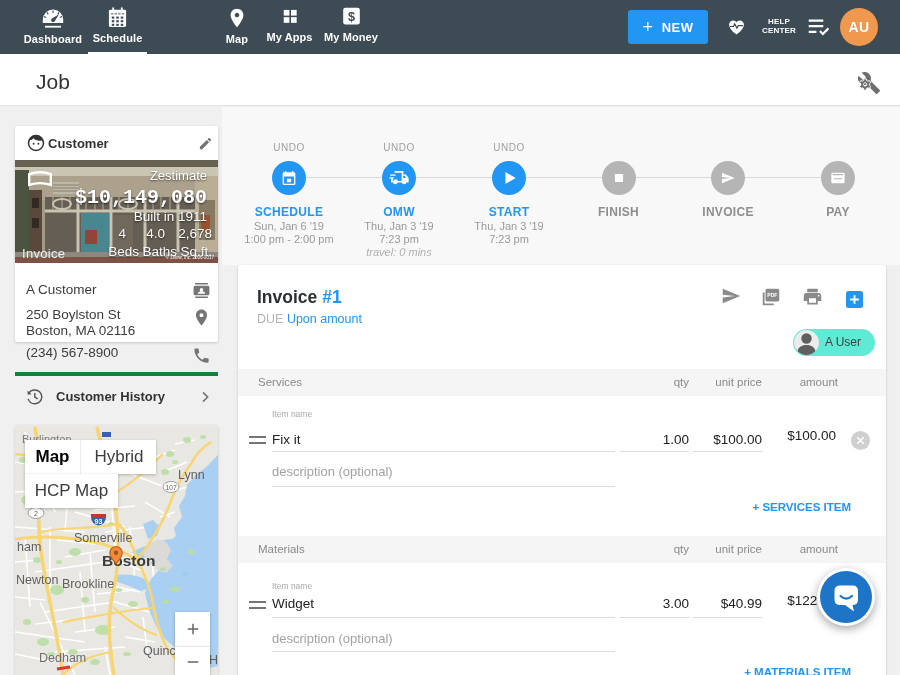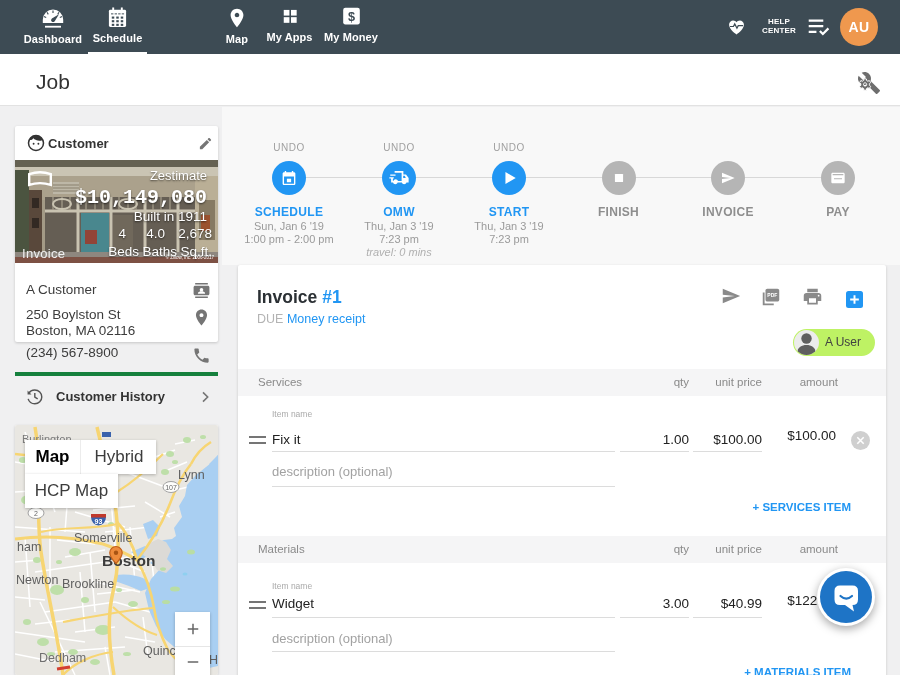--- a/index.html
+++ b/index.html
@@ -58,21 +58,21 @@
 .tsub { position:absolute; top:113px; width:110px; text-align:center; font-size:11px; color:#9a9a9a; line-height:13px; }
 .tsub .it { font-style:italic; color:#b0b0b0; }
 
 
 #invcard { left:238px; top:265px; width:648px; height:420px; border-radius:2px 2px 0 0; }
 #inv-title { position:absolute; left:19px; top:22px; font-size:17.5px; font-weight:bold; color:#2b3034; }
 #inv-title .num { color:#2196f3; }
 #inv-due { position:absolute; left:19px; top:47px; font-size:12.5px; color:#b3b3b3; }
 #inv-due a { color:#2196f3; text-decoration:none; }
 .invicon { position:absolute; top:24px; }
-#userpill { position:absolute; left:555px; top:64px; height:27px; background:#bef264; border-radius:14px; padding:0 14px 0 32px; font-size:12px; color:#424242; line-height:27px; }
+#userpill { position:absolute; left:555px; top:64px; height:27px; background:#5eead4; border-radius:14px; padding:0 14px 0 32px; font-size:12px; color:#424242; line-height:27px; }
 #userpill .av { position:absolute; left:1px; top:1px; width:25px; height:25px; border-radius:50%; background:#ececec; overflow:hidden; }
 .secbar { position:absolute; left:0; width:648px; height:27px; background:#f5f5f6; color:#8a8a8a; font-size:11.5px; }
 .secbar .n { position:absolute; left:20px; top:7px; }
 .secbar .c1 { position:absolute; right:197px; top:7px; }
 .secbar .c2 { position:absolute; right:124px; top:7px; }
 .secbar .c3 { position:absolute; right:48px; top:7px; }
 .itemname { position:absolute; left:34px; font-size:8.5px; color:#a9a9a9; }
 .fld { position:absolute; border-bottom:1px solid #dcdcdc; font-size:13.5px; color:#212121; line-height:16px; padding-top:12px; }
 .fld.r { text-align:right; }
 .drag { position:absolute; left:11px; width:17px; }
@@ -146,20 +146,21 @@
     <div class="lbl">My Apps</div>
   </div>
   <div class="navitem" style="left:322px;width:58px;">
     <svg width="21" height="22" viewBox="0 0 24 24">
         <rect x="2.5" y="1.5" width="19" height="19" rx="2.5" fill="#fff"></rect>
         <text x="12" y="16.5" font-size="14.5" font-weight="bold" fill="#3d4b54" text-anchor="middle" font-family="Liberation Sans,sans-serif">$</text>
       </svg>
     <div class="lbl">My Money</div>
   </div>
   <div id="nav-underline"></div>
+  <div id="newbtn"><span style="font-size:18px;font-weight:normal;vertical-align:-1px;">+</span>&nbsp;&nbsp;NEW</div>
   <svg class="abs" style="left:726px;top:16px;" width="21" height="21" viewBox="0 0 24 24">
       <path fill="#fff" d="M12 21s-8.5-5.3-8.5-11C3.5 6.9 5.9 5 8.2 5c1.6 0 3 .8 3.8 2.1C12.8 5.8 14.2 5 15.8 5c2.3 0 4.7 1.9 4.7 5 0 5.7-8.5 11-8.5 11z"></path>
       <path fill="none" stroke="#3d4b54" stroke-width="1.4" d="M4.5 12h4l1.5-3 2.5 5 1.5-3h5.5"></path>
     </svg>
   <div id="helpcenter">HELP<br>CENTER</div>
   <svg class="abs" style="left:807px;top:18px;" width="24" height="19" viewBox="0 0 28 22">
       <g stroke="#fff" stroke-width="2.6" fill="none">
         <path d="M2 3h17M2 9.5h17M2 16h9"></path>
       </g>
       <path fill="none" stroke="#fff" stroke-width="2.6" d="M15 15l3.5 3.5L25 12"></path>
@@ -464,21 +465,21 @@
   <div class="tsub" style="left:122px;">Thu, Jan 3 '19<br>7:23 pm<br><span class="it">travel: 0 mins</span></div>
   <div class="tlabel blue" style="left:232px;">START</div>
   <div class="tsub" style="left:232px;">Thu, Jan 3 '19<br>7:23 pm</div>
   <div class="tlabel gray" style="left:341.5px;">FINISH</div>
   <div class="tlabel gray" style="left:451px;">INVOICE</div>
   <div class="tlabel gray" style="left:561px;">PAY</div>
 </div>
 
 <div class="card" id="invcard">
   <div id="inv-title">Invoice <span class="num">#1</span></div>
-  <div id="inv-due">DUE <a>Money receipt</a></div>
+  <div id="inv-due">DUE <a>Upon amount</a></div>
 
   <svg class="invicon" style="left:482px;top:20px;" width="22" height="22" viewBox="0 0 24 24">
       <path fill="#8a8a8a" d="M3 20l19-8L3 4v6.5l13 1.5-13 1.5z"></path>
     </svg>
   <svg class="invicon" style="left:522px;top:21px;" width="22" height="22" viewBox="0 0 24 24">
       <path fill="#8a8a8a" d="M5 7H3v14h12v-2H5z"></path>
       <path fill="#8a8a8a" d="M19 3H8c-1.1 0-2 .9-2 2v10c0 1.1.9 2 2 2h11c1.1 0 2-.9 2-2V5c0-1.1-.9-2-2-2z"></path>
       <text x="13.5" y="12.5" font-size="5.5" font-weight="bold" fill="#fff" text-anchor="middle" font-family="Liberation Sans,sans-serif">PDF</text>
     </svg>
   <svg class="invicon" style="left:564px;top:21px;" width="21" height="21" viewBox="0 0 24 24">

